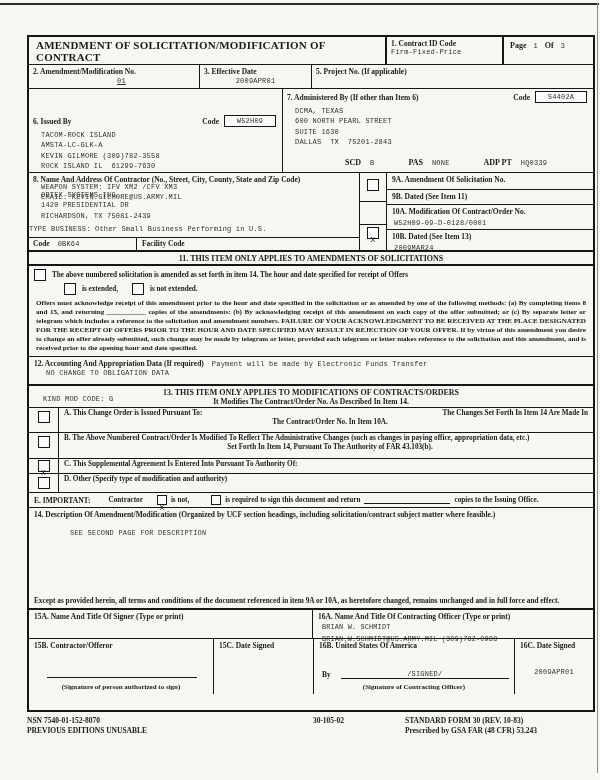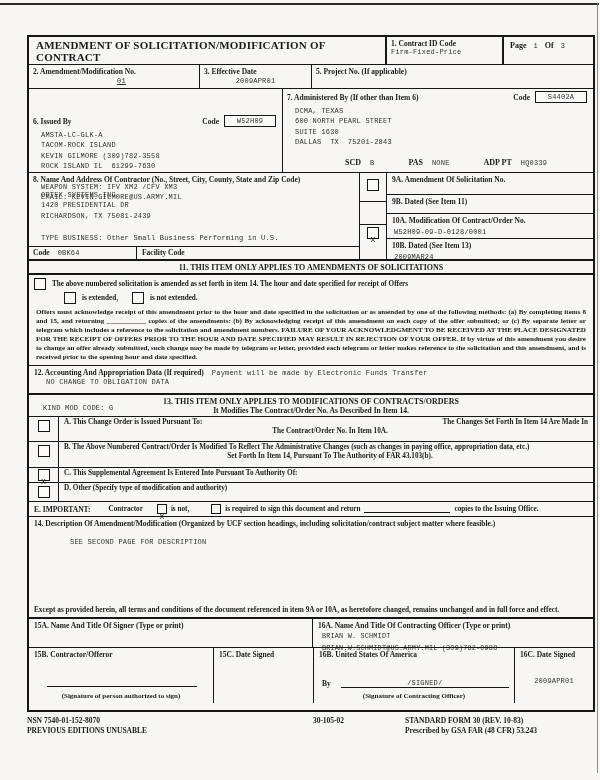--- a/index.html
+++ b/index.html
@@ -47,26 +47,26 @@
   .hdr67 { display:flex; justify-content:space-between; align-items:center; }
   .code-group { display:flex; align-items:center; gap:5px; margin-right:2px; }
   .code-box { border:1px solid #161616; min-width:52px; height:12px; line-height:11px; text-align:center; padding:0 5px; background:#fbfaf8; }
   .addr { margin:3px 0 0 8px; line-height:10.4px; }
   .addr.gap { margin-top:10px; }
   .scd-line { position:absolute; bottom:5px; left:62px; display:flex; gap:9px; align-items:baseline; }
   .scd-line .lbl { font-size:8px; }
   .scd-line .sp { width:16px; }
 
   
-  .r-8 { height:87px; display:flex; }
+  .r-8 { height:78px; display:flex; }
   .c8-left { flex:0 0 330px; position:relative; padding:2px 4px; }
   .c8-mid { flex:0 0 28px; border-left:1px solid #161616; border-right:1px solid #161616; position:relative; }
   .c8-right { flex:1; display:flex; flex-direction:column; }
   .c8-left .addr { margin-top:6px; }
-  .type-line { position:absolute; bottom:17px; left:12px;font-family:Liberation Mono, monospace; }
+  .type-line { position:absolute; bottom:17px; left:0;font-family:Liberation Mono, monospace; }
   .code-row { position:absolute; bottom:0; left:0; right:0; height:13px; border-top:1px solid #161616; display:flex; }
   .code-row .code-cell { flex:0 0 108px; border-right:1px solid #161616; padding:1px 4px; display:flex; gap:8px; align-items:baseline; }
   .code-row .fac-cell { flex:1; padding:1px 5px; }
   .hline { position:absolute; left:0; right:0; height:1px; background:#161616; }
   .cb { display:inline-block; width:12px; height:12px; border:1px solid #161616; background:#fbfaf8; text-align:center; vertical-align:middle; flex:0 0 auto; }
   .cb i { font-style:normal; font-family:"Liberation Mono",monospace; font-size:8px; line-height:11px; color:#222; }
   .cb-abs { position:absolute; left:7px; }
   .sub910 { position:relative; padding:2px 5px; border-bottom:1px solid #161616; }
   .sub910:last-child { border-bottom:none; }
   .s9a { height:28px; } .s9b { height:23px; } .s10a { height:26px; } .s10b { height:20px; }
@@ -171,22 +171,22 @@
   <div class="row r-67">
     <div class="c67 left">
       <div class="hdr67">
         <span class="lbl">6. Issued By</span>
         <span class="code-group">
           <span class="lbl">Code</span>
           <span class="code-box mono">W52H09</span>
         </span>
       </div>
       <div class="addr">
+        <div class="mono">TACOM-ROCK ISLAND</div>
         <div class="mono">AMSTA-LC-GLK-A</div>
-        <div class="mono">TACOM-ROCK ISLAND</div>
         <div class="mono">KEVIN GILMORE (309)782-3558</div>
         <div class="mono">ROCK ISLAND IL  61299-7630</div>
       </div>
       <div class="addr gap">
         <div class="mono">WEAPON SYSTEM: IFV XM2 /CFV XM3</div>
         <div class="mono">EMAIL: KEVIN.GILMORE@US.ARMY.MIL</div>
       </div>
     </div>
     <div class="c67 right">
       <div class="hdr67">

